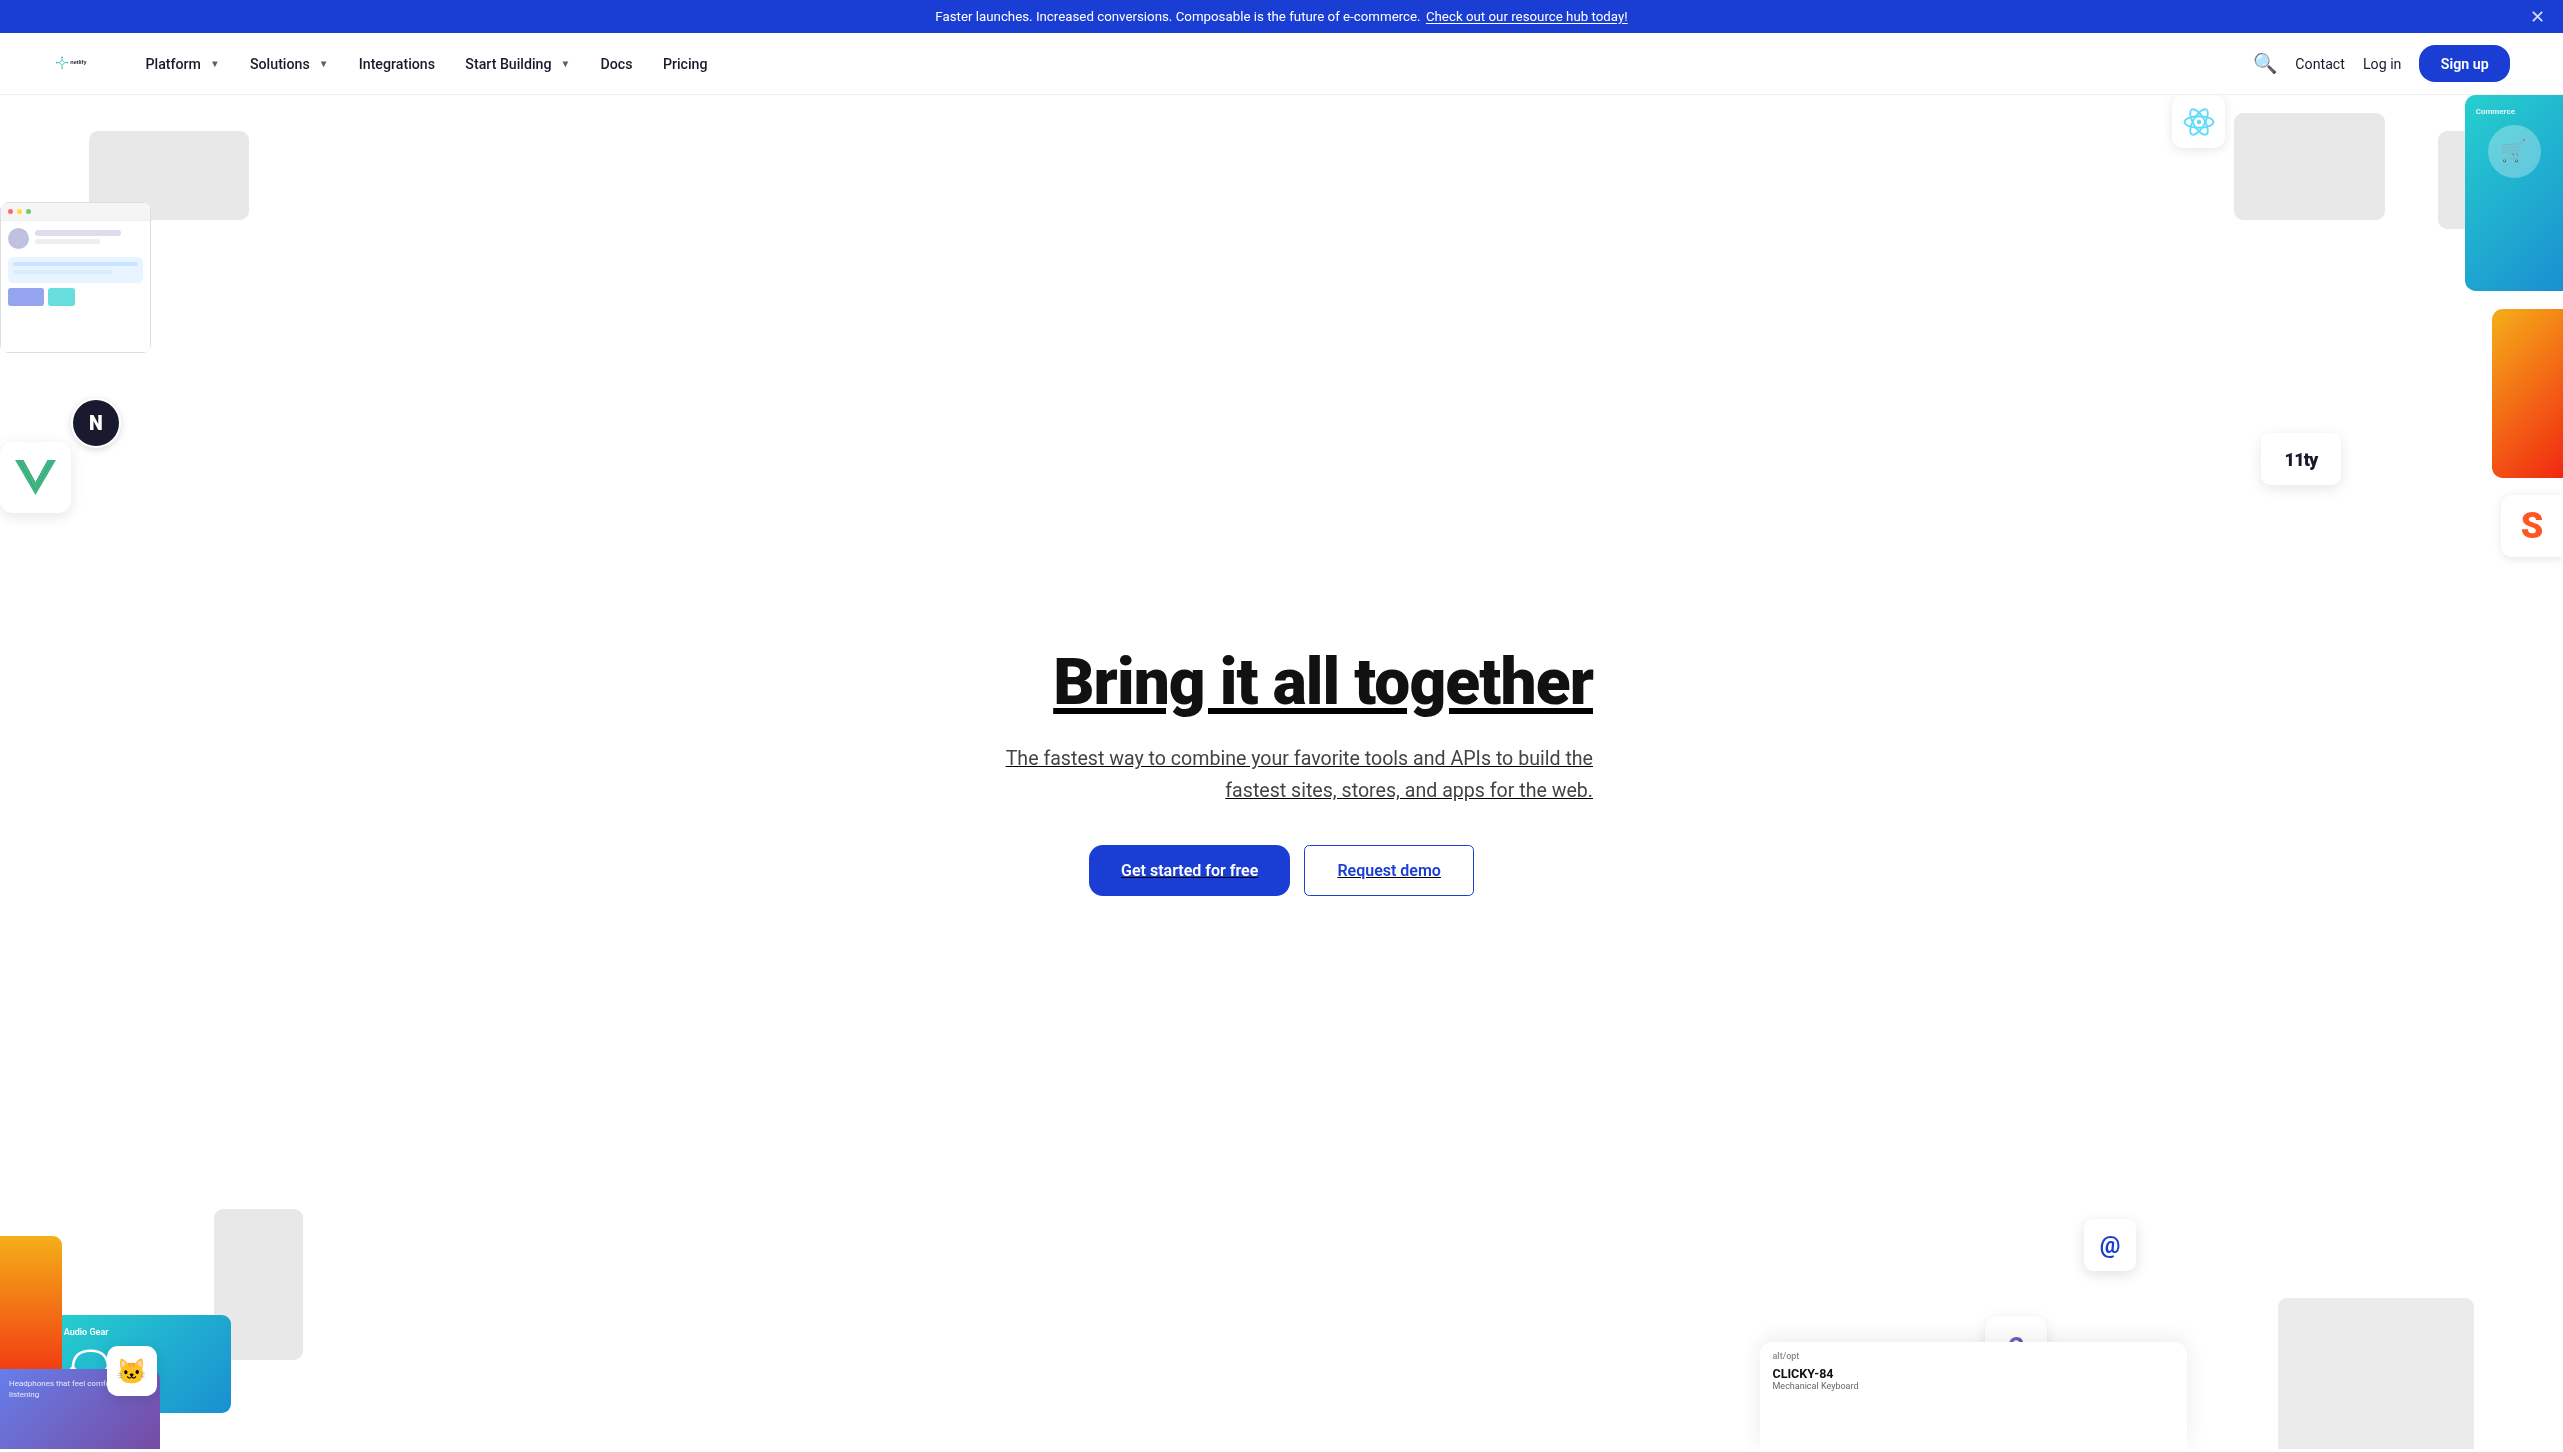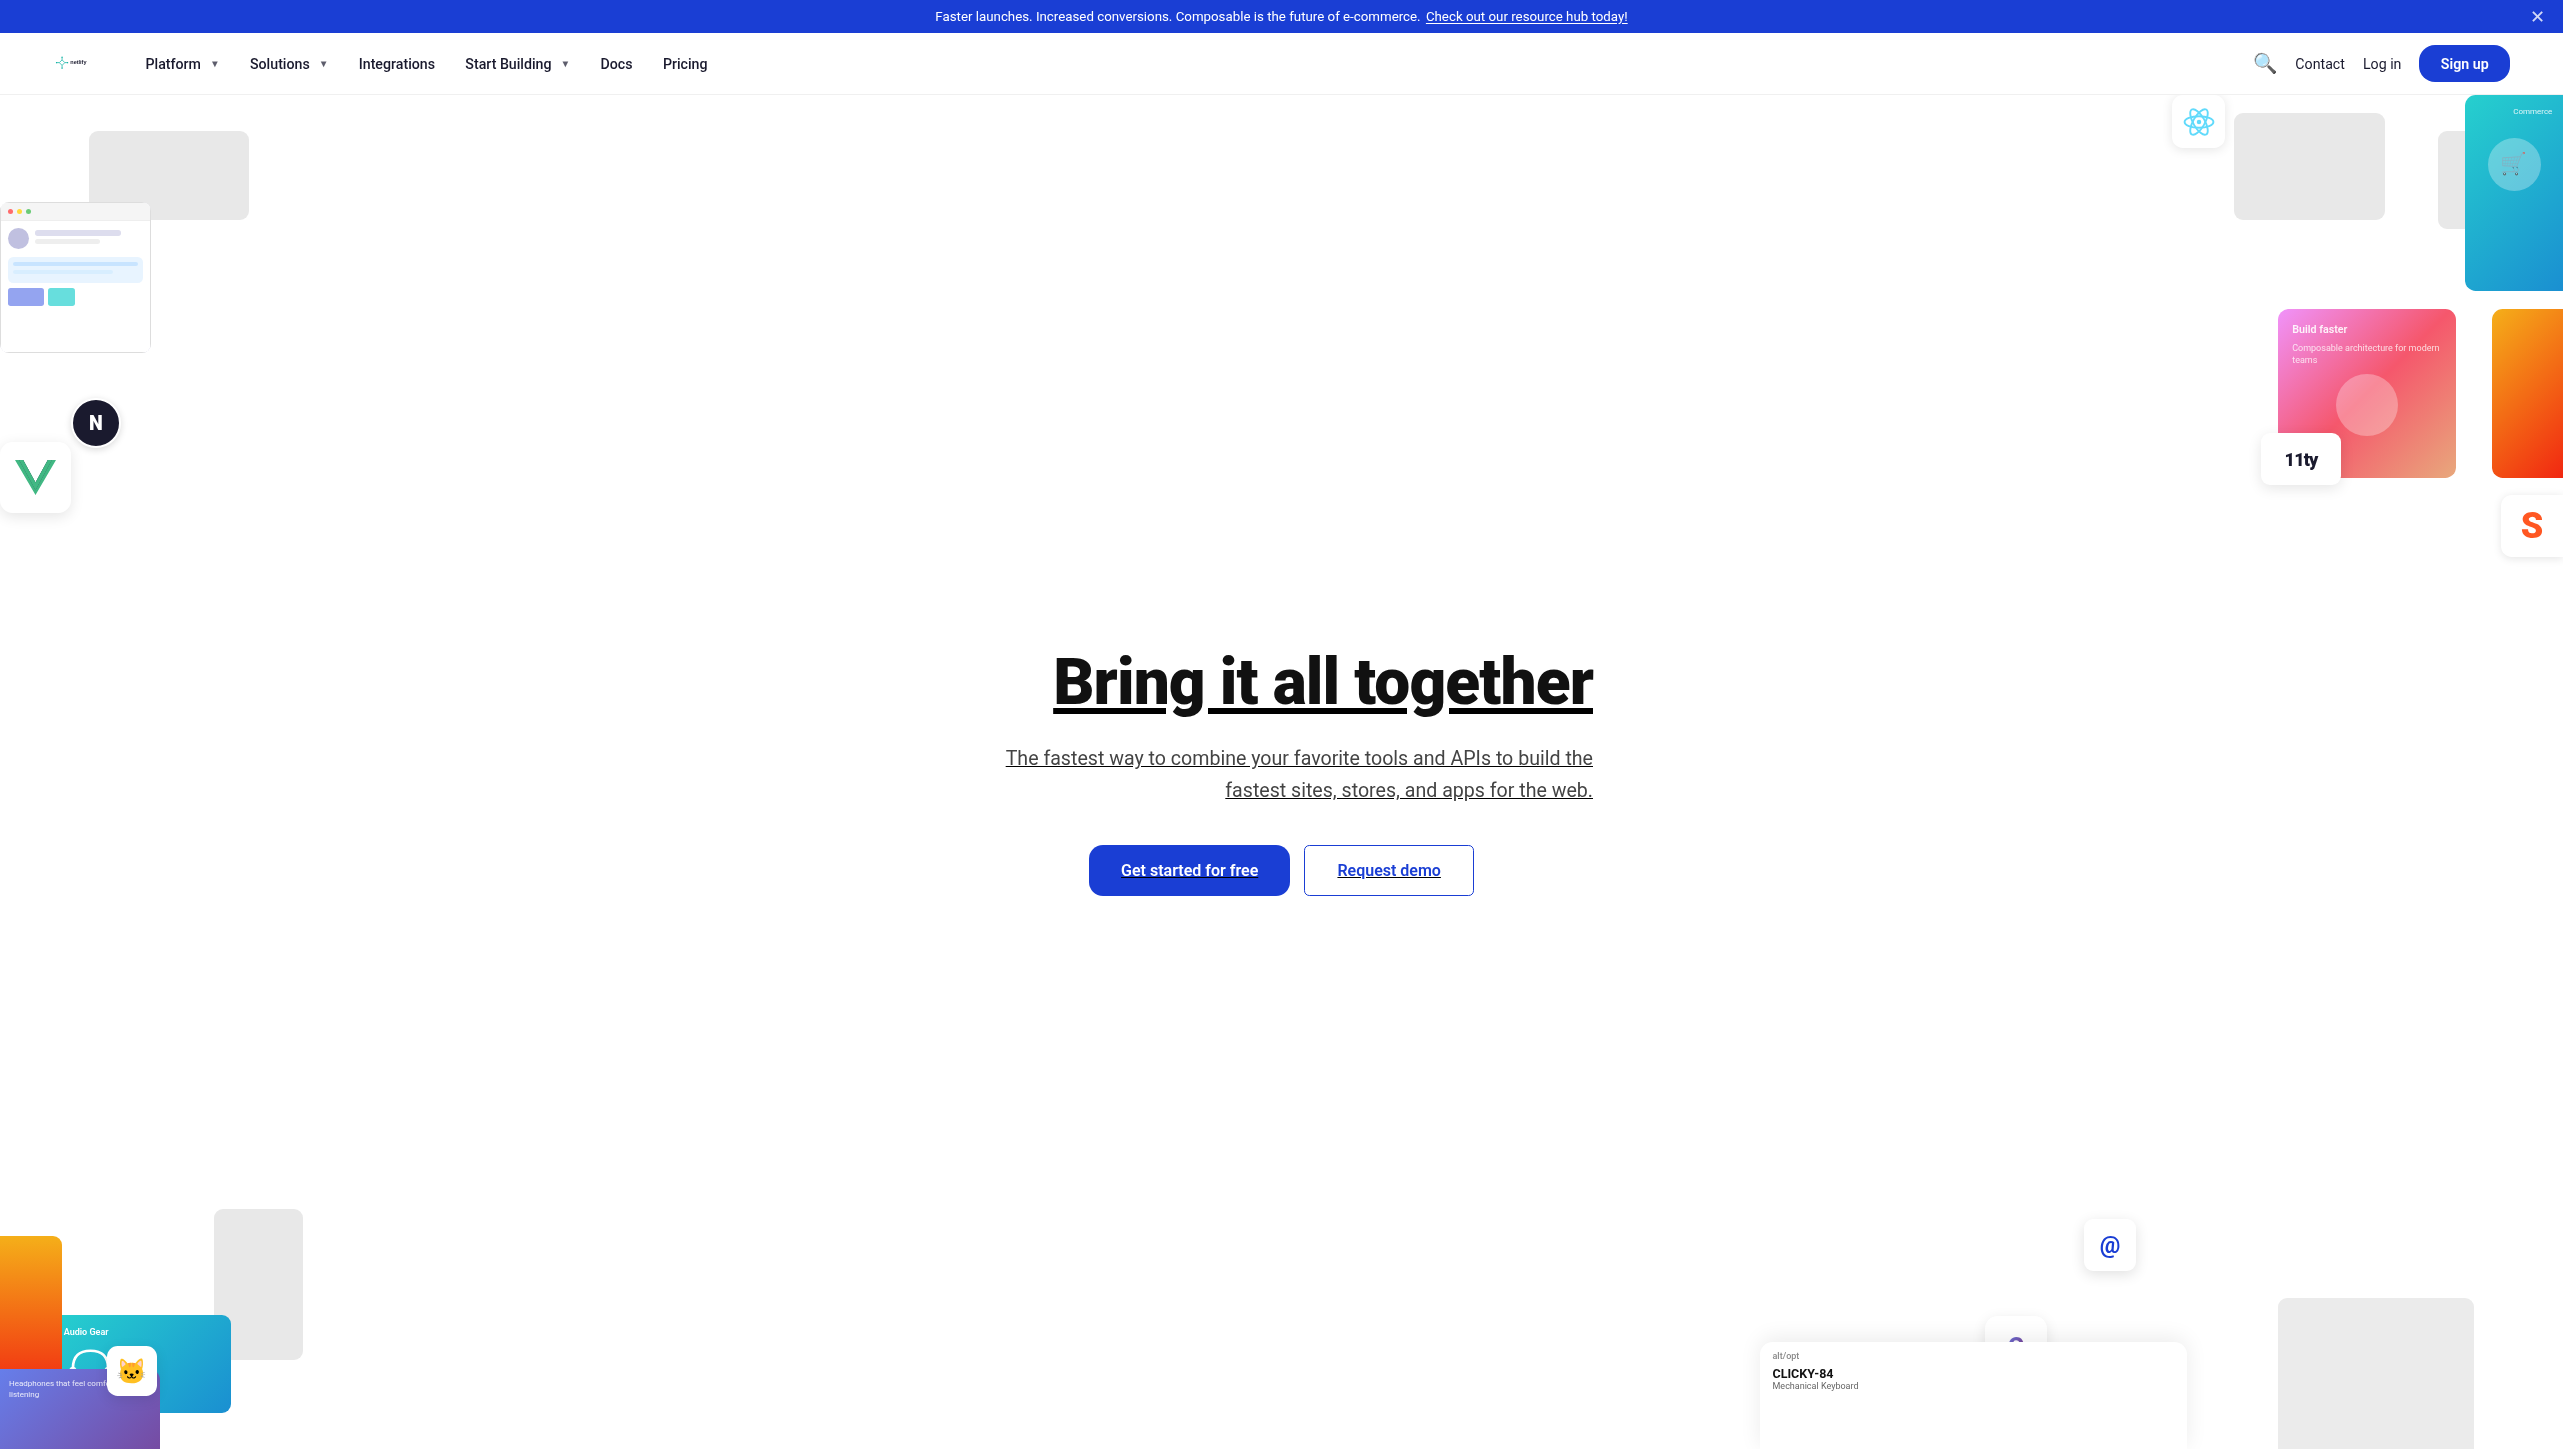--- a/index.html
+++ b/index.html
@@ -502,34 +502,27 @@
       <polygon fill="#35495E" points="204.8,0 128,140.8 51.2,0 25.6,0 128,190 230.4,0"></polygon>
       <polygon fill="#41B883" points="128,140.8 51.2,0 25.6,0 128,190 230.4,0 204.8,0"></polygon>
     </svg>
   </div>
 
   <div class="floating-element card-gray-right-top"></div>
   <div class="floating-element card-gray-right-mid"></div>
 
   <div class="floating-element card-teal-right">
     <div style="padding:10.7px;color:rgba(255,255,255,0.85);font-size:8px;line-height:1.5;">
-      <div style="font-weight:400;margin-bottom:20px;text-align:right;">Commerce</div>
+      <div style="font-weight:700;margin-bottom:7px;">Commerce</div>
       <div style="width:53px;height:53px;background:rgba(255,255,255,0.3);border-radius:50%;margin:7.1px auto;display:flex;align-items:center;justify-content:center;">
         <span style="font-size:21.4px;">🛒</span>
       </div>
     </div>
   </div>
 
-  <div class="floating-element card-pink-right">
-    <div class="pink-card-text">
-      <div style="font-weight:600;font-size:10.7px;margin-bottom:3.6px;">Build faster</div>
-      <div style="opacity:0.85;font-size:9px;">Composable architecture for modern teams</div>
-    </div>
-    <div class="pink-card-img"></div>
-  </div>
 
   <div class="floating-element card-orange-right"></div>
 
   <div class="floating-element card-eleventy">
     <span style="font-size:18px;font-weight:900;color:#1a1a2e;letter-spacing:-0.9px;">11ty</span>
   </div>
 
   <div class="floating-element card-s-icon">
     <span style="font-size:36px;font-weight:900;color:#ff5722;">S</span>
   </div>

